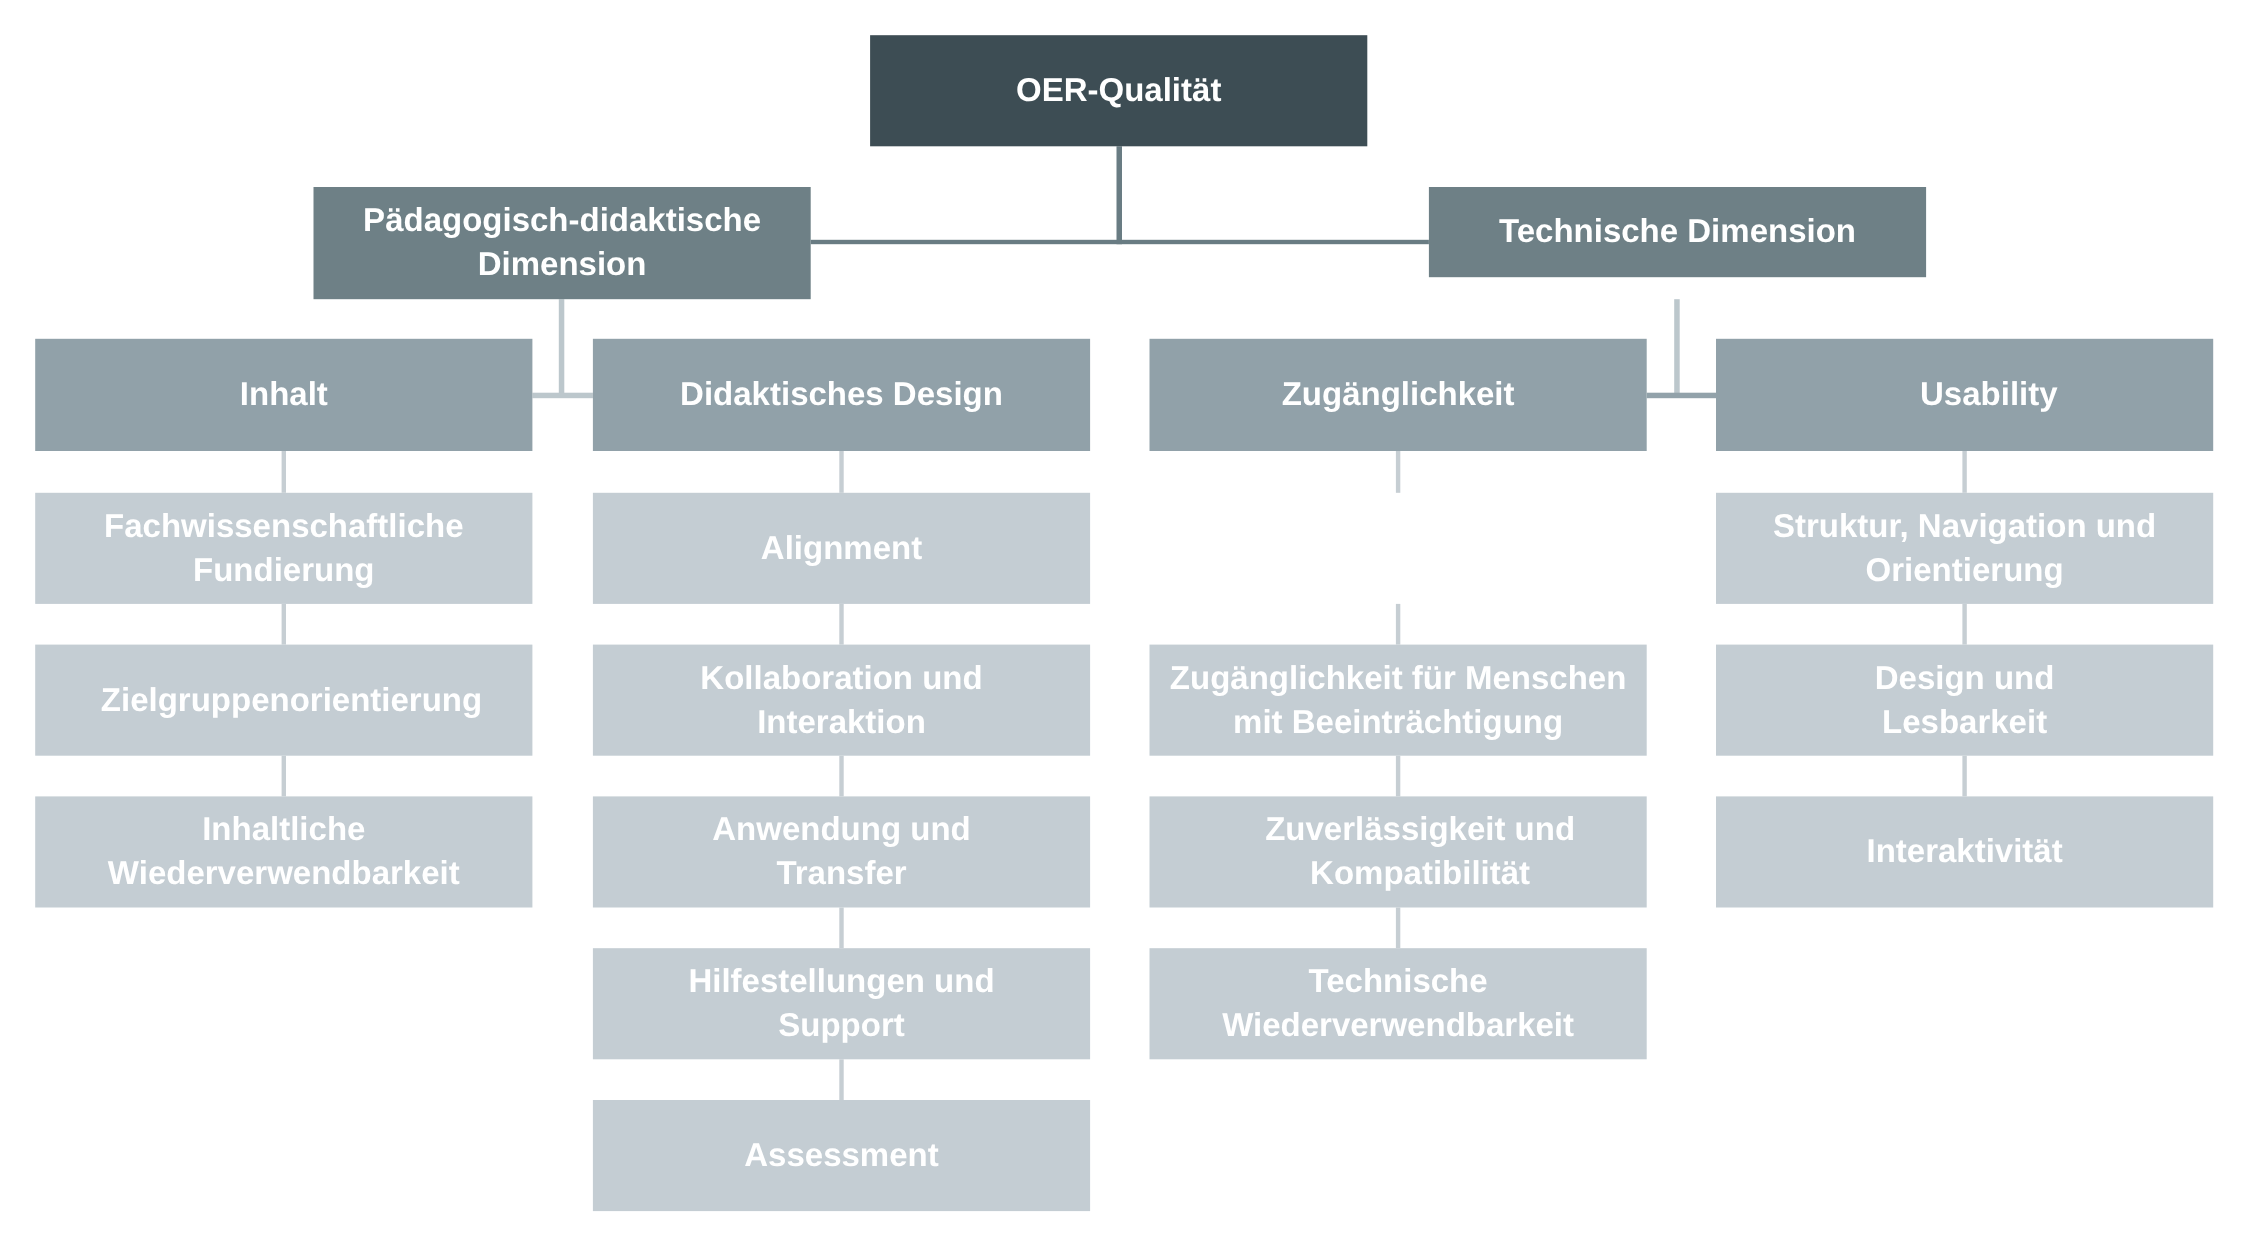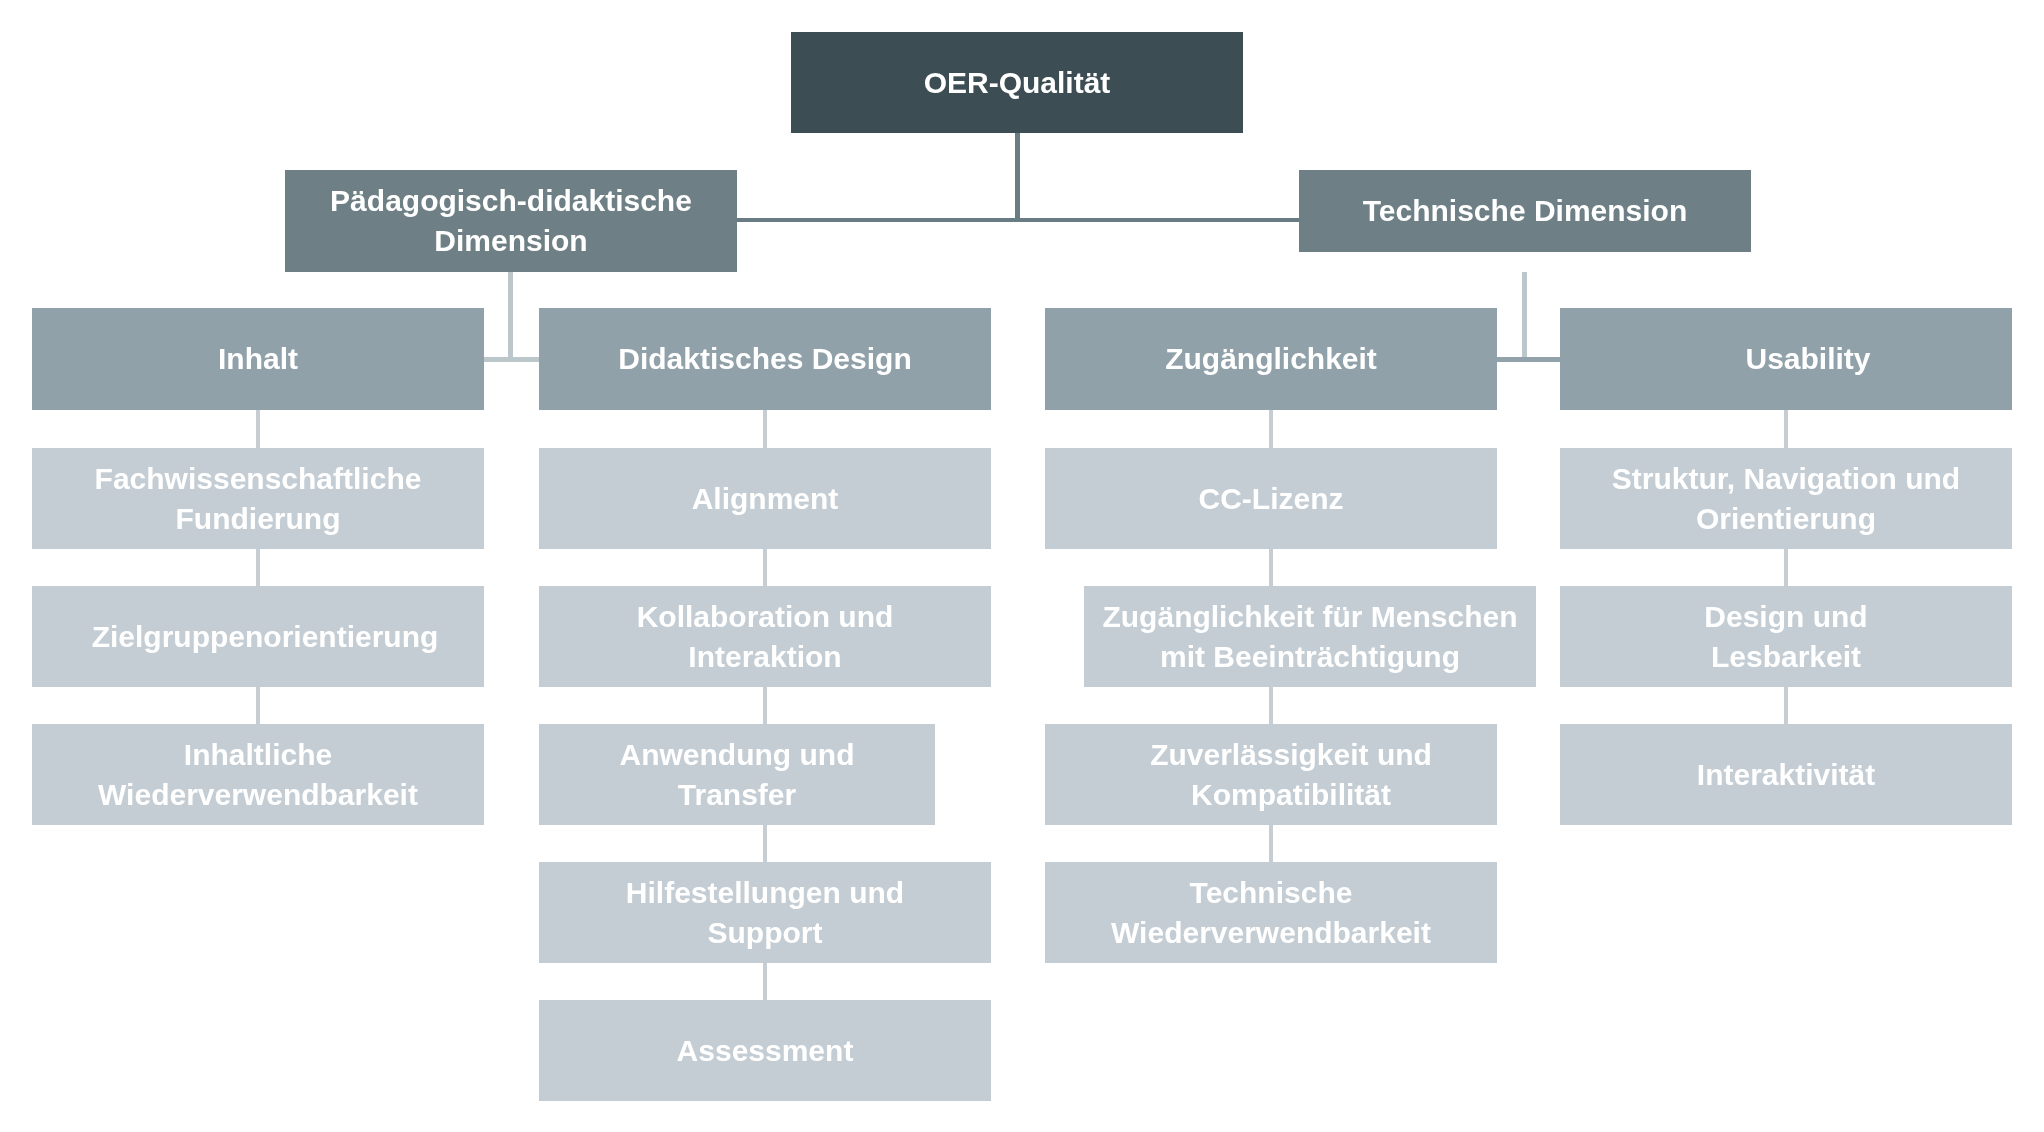--- a/index.html
+++ b/index.html
@@ -79,28 +79,27 @@
 
   <div class="box lvl-item" style="left:32px; top:448px; width:452px; height:101px;">Fachwissenschaftliche
 Fundierung</div>
   <div class="box lvl-item" style="left:32px; top:586px; width:452px; height:101px;padding-left:14px;">Zielgruppenorientierung</div>
   <div class="box lvl-item" style="left:32px; top:724px; width:452px; height:101px;">Inhaltliche
 Wiederverwendbarkeit</div>
 
   <div class="box lvl-item" style="left:539px; top:448px; width:452px; height:101px;">Alignment</div>
   <div class="box lvl-item" style="left:539px; top:586px; width:452px; height:101px;">Kollaboration und
 Interaktion</div>
-  <div class="box lvl-item" style="left:539px; top:724px; width:396px; height:101px;">Anwendung und
+  <div class="box lvl-item" style="left:539px; top:724px; width:452px; height:101px;">Anwendung und
 Transfer</div>
   <div class="box lvl-item" style="left:539px; top:862px; width:452px; height:101px;">Hilfestellungen und
 Support</div>
   <div class="box lvl-item" style="left:539px; top:1000px; width:452px; height:101px;">Assessment</div>
 
-  <div class="box lvl-item" style="left:1045px; top:448px; width:452px; height:101px;">CC-Lizenz</div>
-  <div class="box lvl-item" style="left:1045px; top:586px; width:452px; height:101px;margin-left:39px;">Zugänglichkeit für Menschen
+  <div class="box lvl-item" style="left:1045px; top:586px; width:452px; height:101px;">Zugänglichkeit für Menschen
 mit Beeinträchtigung</div>
   <div class="box lvl-item" style="left:1045px; top:724px; width:452px; height:101px;padding-left:40px;">Zuverlässigkeit und
 Kompatibilität</div>
   <div class="box lvl-item" style="left:1045px; top:862px; width:452px; height:101px;">Technische
 Wiederverwendbarkeit</div>
 
   <div class="box lvl-item" style="left:1560px; top:448px; width:452px; height:101px;">Struktur, Navigation und
 Orientierung</div>
   <div class="box lvl-item" style="left:1560px; top:586px; width:452px; height:101px;">Design und
 Lesbarkeit</div>

